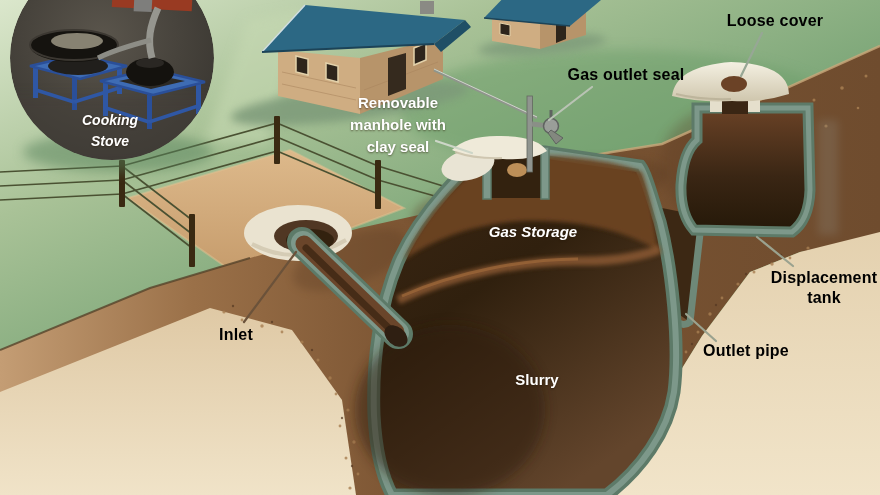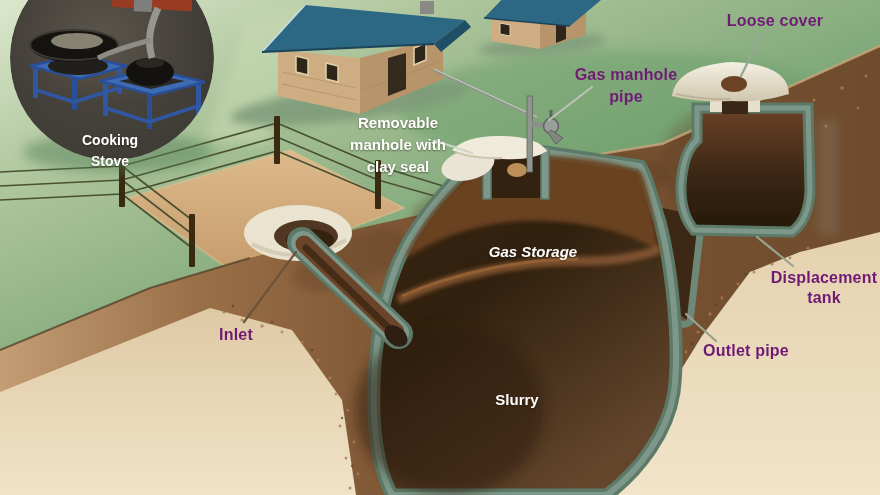--- a/index.html
+++ b/index.html
@@ -1,31 +1,31 @@
 <!DOCTYPE html>
 <html><head>
 <meta charset="utf-8">
 <style>
   html,body{margin:0;padding:0;background:#222;}
   .scene{position:relative;width:880px;height:495px;overflow:hidden;
          font-family:"Liberation Sans",sans-serif;background:#7aa577;}
   .scene svg{position:absolute;left:0;top:0;}
   .lbl{position:absolute;font-weight:bold;text-align:center;line-height:1.35;
        -webkit-user-select:none;user-select:none;}
-  .lbl-dark{color:#701a75;font-size:16px;letter-spacing:.2px;}
-  .lbl-white{color:#ffffff;font-size:15px;text-shadow:0 1px 2px rgba(40,25,10,.55);margin-top:20px;}
+  .lbl-dark{color:#000000;font-size:16px;letter-spacing:.2px;}
+  .lbl-white{color:#ffffff;font-size:15px;text-shadow:0 1px 2px rgba(40,25,10,.55);}
   .lbl-loose{left:720px;top:10px;width:110px;}
   .lbl-gaspipe{left:558px;top:64px;width:136px;}
   .lbl-manhole{left:342px;top:92px;width:112px;font-size:15px;line-height:1.45;}
   .lbl-gasstorage{left:477px;top:222px;width:112px;font-style:italic;}
-  .lbl-slurry{left:482px;top:370px;width:70px;}
+  .lbl-slurry{left:502px;top:370px;width:70px;}
   .lbl-inlet{left:206px;top:324px;width:60px;}
   .lbl-disp{left:760px;top:268px;width:128px;line-height:1.25;}
   .lbl-outlet{left:694px;top:340px;width:104px;}
-  .lbl-stove{left:68px;top:110px;width:84px;font-size:14px;line-height:1.5;}
+  .lbl-stove{left:68px;top:110px;width:84px;font-size:14px;line-height:1.5;font-style:italic;}
 </style>
 </head>
 <body>
 
 <div class="scene">
 <svg width="880" height="495" viewBox="0 0 880 495">
   <defs>
     <linearGradient id="grassGrad" x1="0" y1="0" x2="0.75" y2="1">
       <stop offset="0" stop-color="#dbe7cc"></stop>
           <stop offset="0.28" stop-color="#a9c297"></stop>
@@ -335,20 +335,20 @@
     <line x1="592" y1="87" x2="549" y2="120" stroke="#b9c3b4" stroke-width="2.2"></line>
     <line x1="436" y1="141" x2="472" y2="153" stroke="#cdd6c8" stroke-width="2.2"></line>
     <line x1="244" y1="322" x2="296" y2="252" stroke="#6b523a" stroke-width="2.2"></line>
     <line x1="793" y1="266" x2="757" y2="237" stroke="#9aa28f" stroke-width="2.2"></line>
     <line x1="716" y1="341" x2="686" y2="314" stroke="#9aa28f" stroke-width="2.2"></line>
   </g>
 </svg>
 
   <div class="lbl lbl-white lbl-stove">Cooking Stove</div>
   <div class="lbl lbl-dark lbl-loose">Loose cover</div>
-  <div class="lbl lbl-dark lbl-gaspipe">Gas manhole pipe</div>
+  <div class="lbl lbl-dark lbl-gaspipe">Gas outlet seal</div>
   <div class="lbl lbl-white lbl-manhole">Removable manhole with clay seal</div>
   <div class="lbl lbl-white lbl-gasstorage">Gas Storage</div>
   <div class="lbl lbl-white lbl-slurry">Slurry</div>
   <div class="lbl lbl-dark lbl-inlet">Inlet</div>
   <div class="lbl lbl-dark lbl-disp">Displacement tank</div>
   <div class="lbl lbl-dark lbl-outlet">Outlet pipe</div>
 </div>
 
 </body></html>

